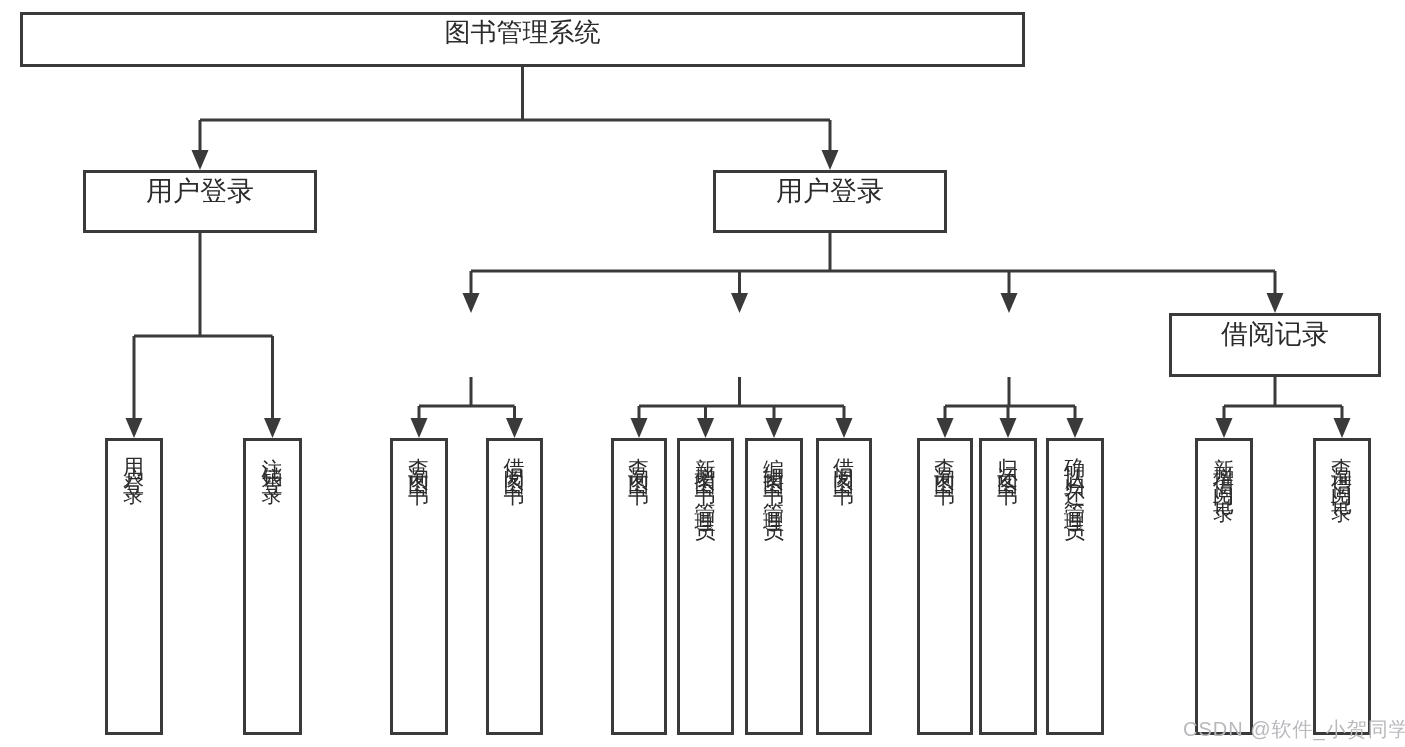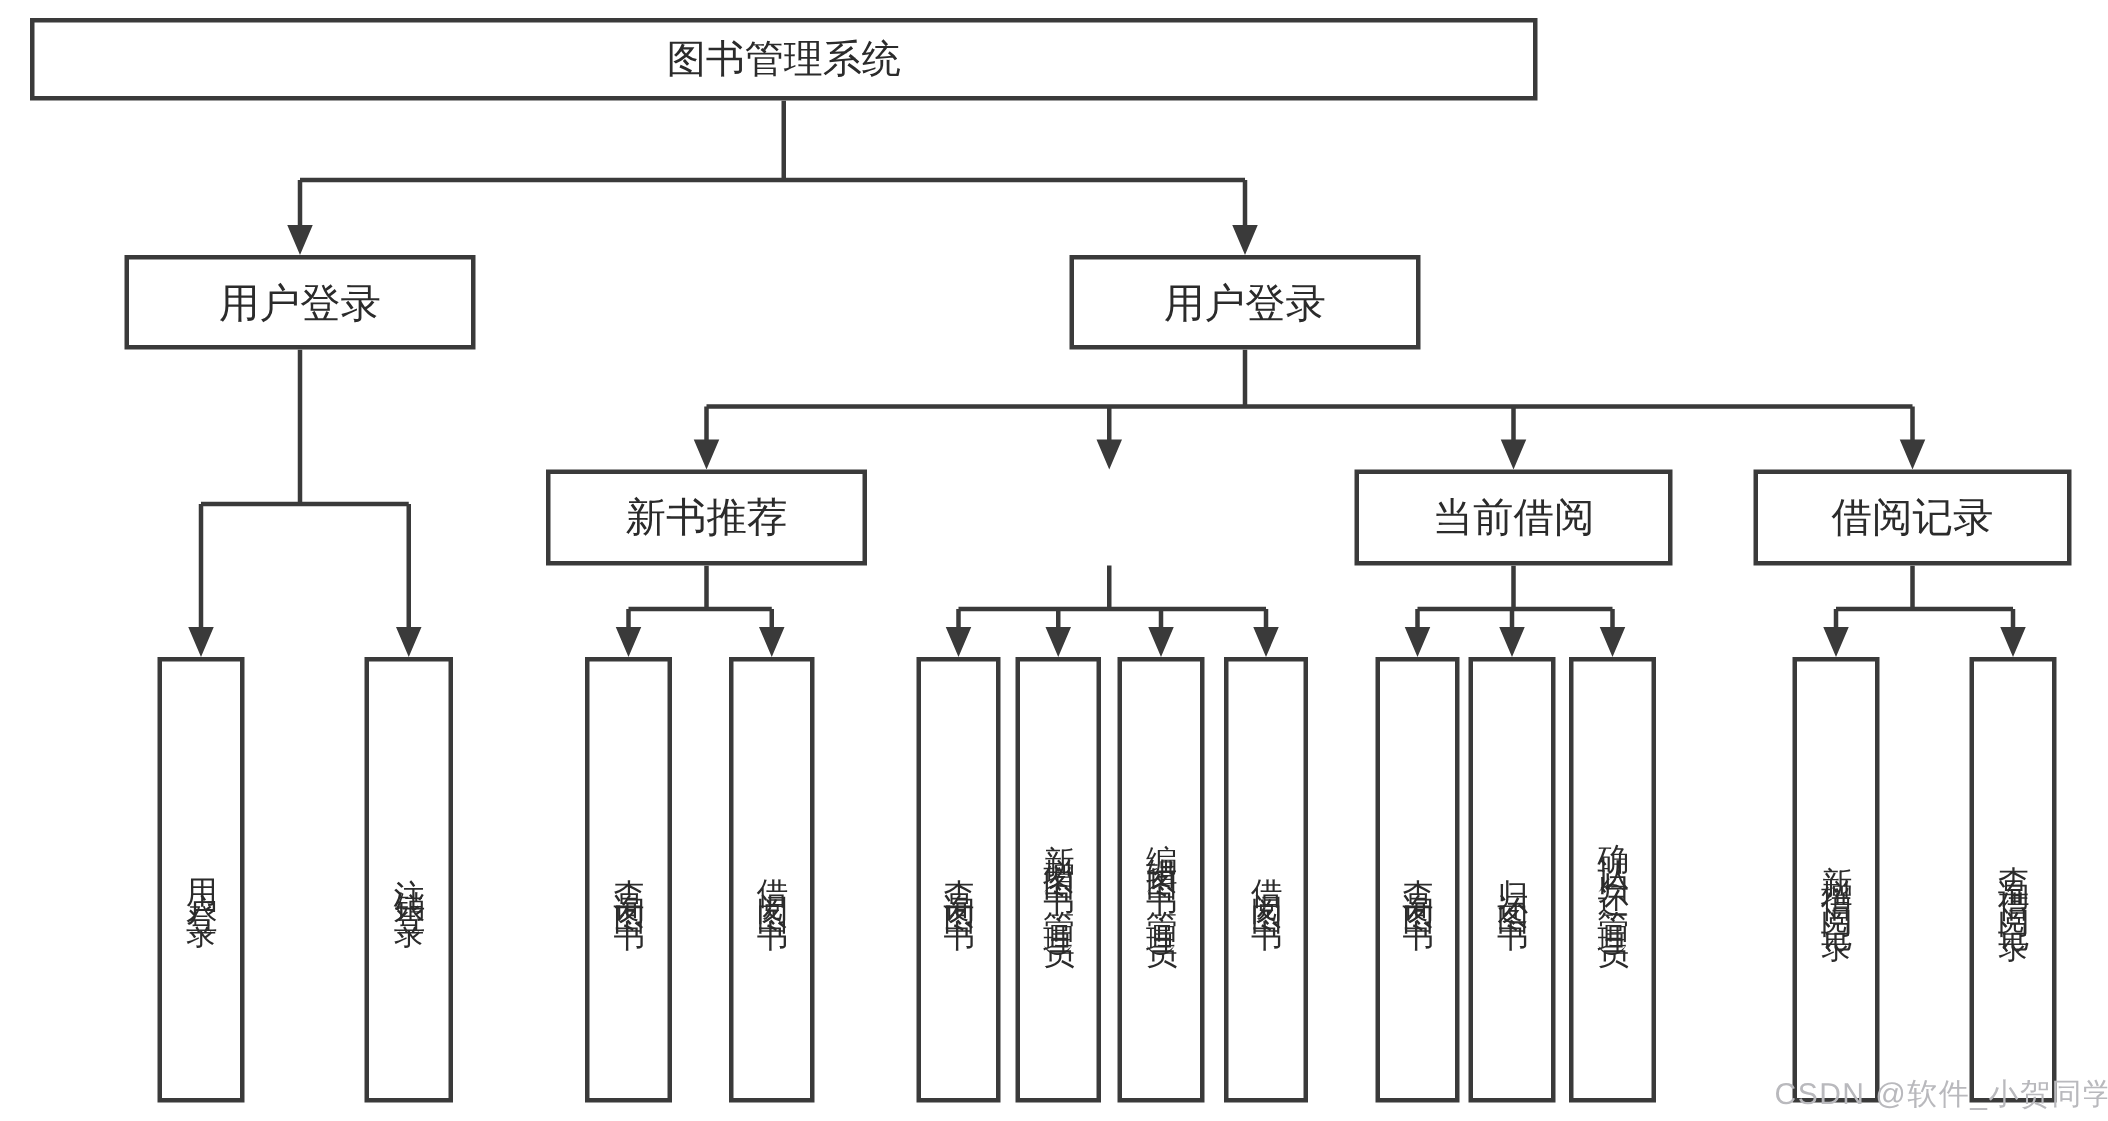--- a/index.html
+++ b/index.html
@@ -16,21 +16,21 @@
     left: 0; top: 0;
     pointer-events: none;
   }
   .node {
     position: absolute;
     box-sizing: border-box;
     background: #ffffff;
     border: 3px solid #3a3a3a;
     color: #2b2b2b;
     display: flex;
-    align-items: center;
+    align-items: flex-start;
     justify-content: center;
     white-space: nowrap;
   }
   .h-node { font-size: 27px; }
   .root-node { font-size: 26px; }
   .leaf { top: 438px; height: 297px; }
   .vtext {
     writing-mode: vertical-rl;
     text-orientation: mixed;
     font-size: 21px;
@@ -85,26 +85,20 @@
     <span>图书管理系统</span>
   </div>
 
   <div class="node h-node" style="left:83px; top:170px; width:234px; height:63px">
     <span>用户登录</span>
   </div>
   <div class="node h-node" style="left:713px; top:170px; width:234px; height:63px">
     <span>用户登录</span>
   </div>
 
-  <div class="node h-node" style="left:364px; top:313px; width:214px; height:64px">
-    <span>新书推荐</span>
-  </div>
-  <div class="node h-node" style="left:903px; top:313px; width:212px; height:64px">
-    <span>当前借阅</span>
-  </div>
   <div class="node h-node" style="left:1169px; top:313px; width:212px; height:64px">
     <span>借阅记录</span>
   </div>
 
   <div class="node leaf" style="left:105px; width:58px">
     <span class="vtext">用户登录</span>
   </div>
   <div class="node leaf" style="left:243px; width:59px">
     <span class="vtext">注销登录</span>
   </div>

